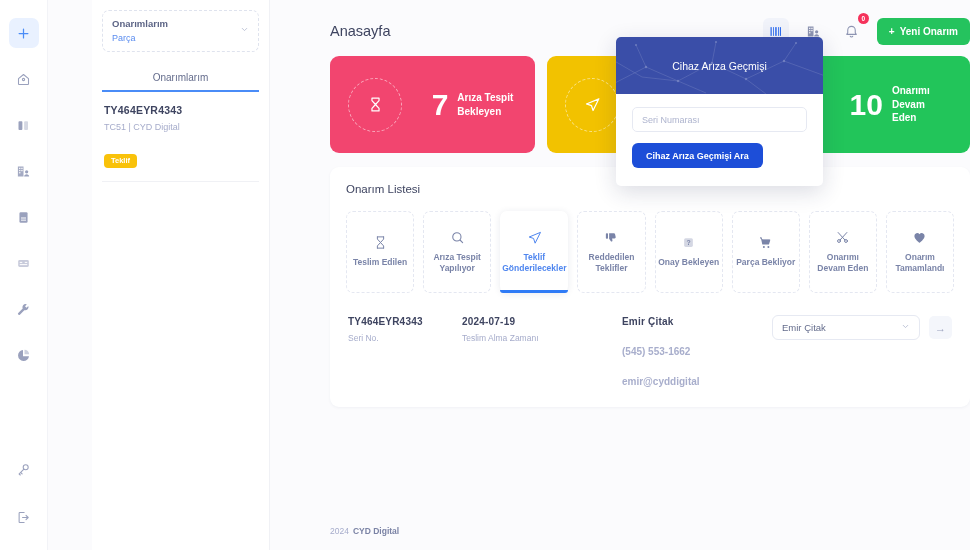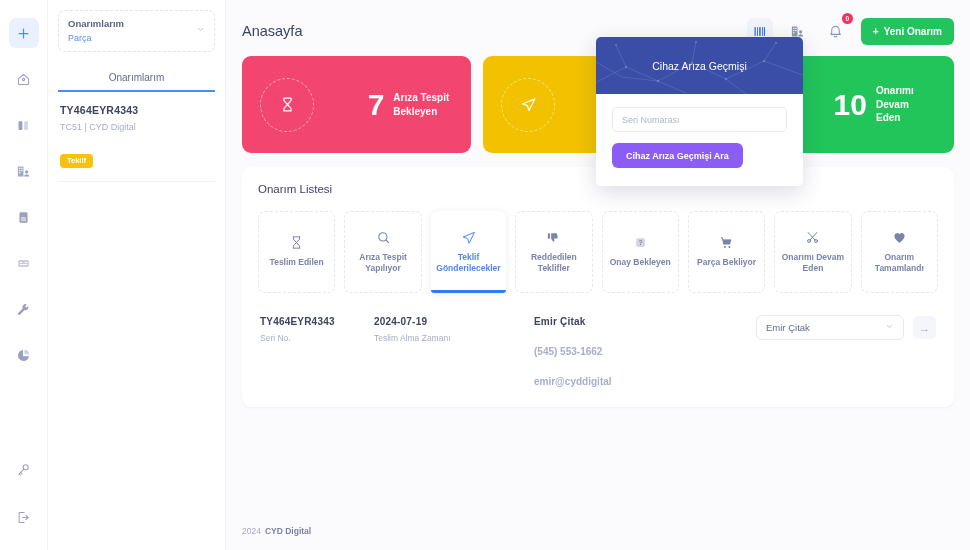--- a/index.html
+++ b/index.html
@@ -2,21 +2,21 @@
 <html><head>
 <meta charset="utf-8">
 <style>
   * { box-sizing: border-box; margin: 0; padding: 0; }
   html, body {
     width: 970px; height: 550px;
     font-family: "Liberation Sans", sans-serif;
     background: #fbfbfd;
     overflow: hidden;
   }
-  .app { position: relative; width: 970px; height: 550px; display: flex; }
+  .app { position: relative; width: 970px; height: 550px; display: flex; gap: 44px; }
 
   
   .rail {
     width: 48px; height: 550px; background: #ffffff;
     display: flex; flex-direction: column; align-items: center;
     padding-top: 18px; flex: 0 0 48px;
     border-right: 1px solid #f2f3f7;
   }
   .rail-btn {
     width: 30px; height: 30px; margin-bottom: 16px;
@@ -149,21 +149,21 @@
     width: 23px; height: 23px; border-radius: 5px; background: #f4f6fb;
     display: flex; align-items: center; justify-content: center;
     color: #9aa1bd; font-size: 11px;
   }
 
   .footer { position: absolute; left: 16px; bottom: 14px; font-size: 8.5px; color: #a6accb; }
   .footer b { color: #7b83a5; font-weight: 700; margin-left: 4px; }
 
   
   .modal {
-    position: absolute; left: 596px; top: 37px; width: 207px;
+    position: absolute; left: 616px; top: 37px; width: 207px;
     background: #fff; border-radius: 5px; overflow: hidden;
     box-shadow: 0 6px 22px rgba(30,40,80,.16);
   }
   .modal-head {
     height: 57px; background: #3a4ea8;
     display: flex; align-items: center; justify-content: center;
     position: relative; overflow: hidden;
   }
   .modal-head svg.net { position: absolute; inset: 0; opacity: .30; }
   .modal-head .mt {
@@ -171,21 +171,21 @@
   }
   .modal-body { padding: 13px 16px 18px 16px; }
   .modal-input {
     width: 100%; height: 25px; border: 1px solid #e6e9f2;
     border-radius: 5px; padding: 0 9px; font-size: 9px;
     color: #6c7391; font-family: "Liberation Sans", sans-serif;
     background: #fff;
   }
   .modal-input::placeholder { color: #aeb4ce; }
   .modal-btn {
-    margin-top: 11px; background: #8b5cf6; color: #fff; border: none;
+    margin-top: 11px; background: #1d4ed8; color: #fff; border: none;
     border-radius: 6px; height: 25px; padding: 0 14px;
     font-size: 9px; font-weight: 700;
     font-family: "Liberation Sans", sans-serif;
   }
 </style>
 </head>
 <body>
 
 <div class="app">
 

